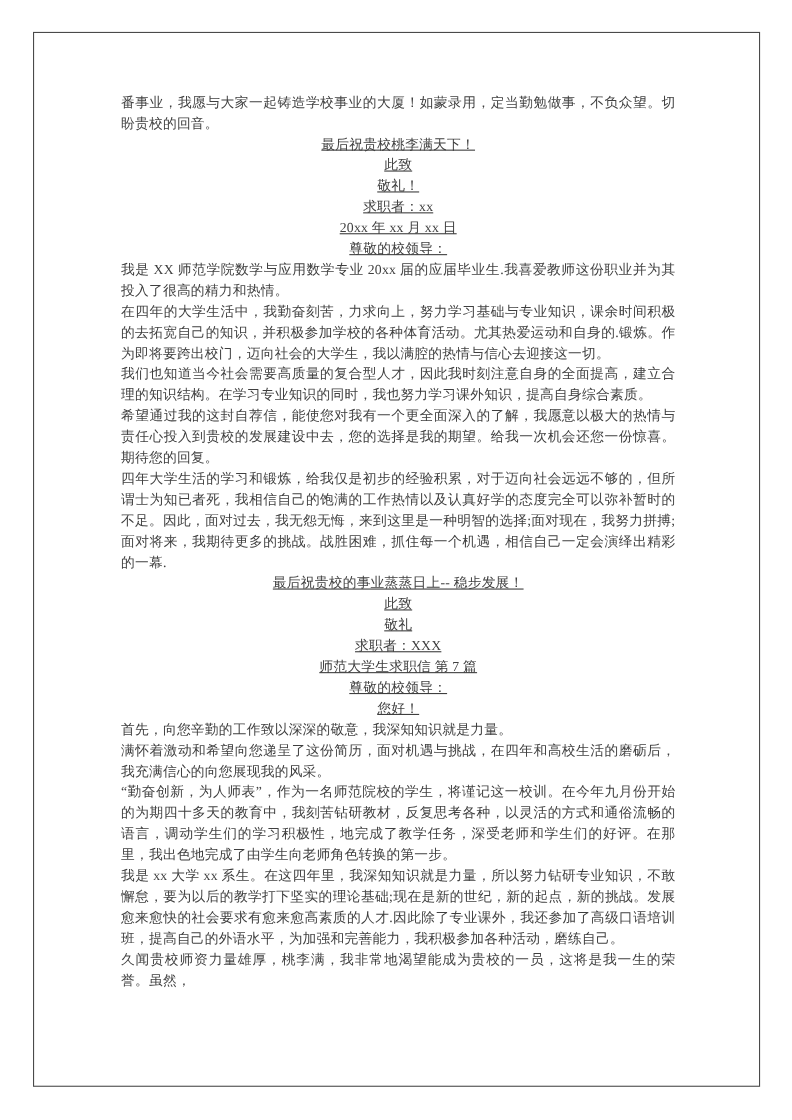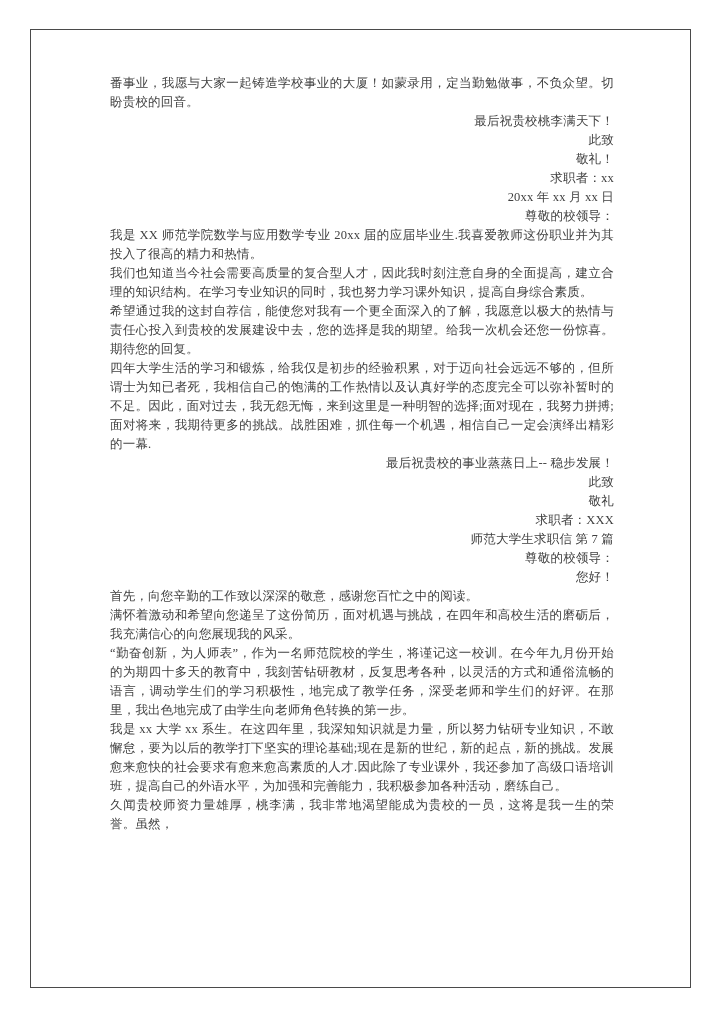--- a/index.html
+++ b/index.html
@@ -19,62 +19,64 @@
     top: 29px;
     width: 661px;
     height: 959px;
     box-sizing: border-box;
     border: 1px solid #4a4a4a;
     background: #ffffff;
   }
   .text-col {
     position: absolute;
     left: 79px;
-    top: 44px;
+    top: 54px;
     width: 504px;
     color: #3f3f3f;
     font-size: 12.5px;
     line-height: 19px;
     letter-spacing: 0.2px;
   }
   .text-col p {
     margin: 0;
     padding: 0;
     text-align: justify;
   }
   .text-col p.short {
-    text-align: right;
+    text-align: center;
+    text-decoration: underline;
   }
 </style>
 </head>
 <body>
 
 <div class="sheet">
   <div class="text-col">
 
     <p>番事业，我愿与大家一起铸造学校事业的大厦！如蒙录用，定当勤勉做事，不负众望。切盼贵校的回音。</p>
     <p class="short">最后祝贵校桃李满天下！</p>
     <p class="short">此致</p>
     <p class="short">敬礼！</p>
     <p class="short">求职者：xx</p>
     <p class="short">20xx 年 xx 月 xx 日</p>
 
     <p class="short">尊敬的校领导：</p>
     <p>我是 XX 师范学院数学与应用数学专业 20xx 届的应届毕业生.我喜爱教师这份职业并为其投入了很高的精力和热情。</p>
+    <p>在四年的大学生活中，我勤奋刻苦，力求向上，努力学习基础与专业知识，课余时间积极的去拓宽自己的知识，并积极参加学校的各种体育活动。尤其热爱运动和自身的.锻炼。作为即将要跨出校门，迈向社会的大学生，我以满腔的热情与信心去迎接这一切。</p>
     <p>我们也知道当今社会需要高质量的复合型人才，因此我时刻注意自身的全面提高，建立合理的知识结构。在学习专业知识的同时，我也努力学习课外知识，提高自身综合素质。</p>
     <p>希望通过我的这封自荐信，能使您对我有一个更全面深入的了解，我愿意以极大的热情与责任心投入到贵校的发展建设中去，您的选择是我的期望。给我一次机会还您一份惊喜。 期待您的回复。</p>
     <p>四年大学生活的学习和锻炼，给我仅是初步的经验积累，对于迈向社会远远不够的，但所谓士为知已者死，我相信自己的饱满的工作热情以及认真好学的态度完全可以弥补暂时的不足。因此，面对过去，我无怨无悔，来到这里是一种明智的选择;面对现在，我努力拼搏;面对将来，我期待更多的挑战。战胜困难，抓住每一个机遇，相信自己一定会演绎出精彩的一幕.</p>
     <p class="short">最后祝贵校的事业蒸蒸日上-- 稳步发展！</p>
     <p class="short">此致</p>
     <p class="short">敬礼</p>
     <p class="short">求职者：XXX</p>
 
     <p class="short">师范大学生求职信 第 7 篇</p>
     <p class="short">尊敬的校领导：</p>
     <p class="short">您好！</p>
-    <p>首先，向您辛勤的工作致以深深的敬意，感谢您百忙之中的阅读。</p>
+    <p>首先，向您辛勤的工作致以深深的敬意，我深知知识就是力量。</p>
     <p>满怀着激动和希望向您递呈了这份简历，面对机遇与挑战，在四年和高校生活的磨砺后，我充满信心的向您展现我的风采。</p>
     <p>“勤奋创新，为人师表”，作为一名师范院校的学生，将谨记这一校训。在今年九月份开始的为期四十多天的教育中，我刻苦钻研教材，反复思考各种，以灵活的方式和通俗流畅的语言，调动学生们的学习积极性，地完成了教学任务，深受老师和学生们的好评。在那里，我出色地完成了由学生向老师角色转换的第一步。</p>
     <p>我是 xx 大学 xx 系生。在这四年里，我深知知识就是力量，所以努力钻研专业知识，不敢懈怠，要为以后的教学打下坚实的理论基础;现在是新的世纪，新的起点，新的挑战。发展愈来愈快的社会要求有愈来愈高素质的人才.因此除了专业课外，我还参加了高级口语培训班，提高自己的外语水平，为加强和完善能力，我积极参加各种活动，磨练自己。</p>
     <p>久闻贵校师资力量雄厚，桃李满，我非常地渴望能成为贵校的一员，这将是我一生的荣誉。虽然，</p>
 
   </div>
 </div>
 
 </body></html>

